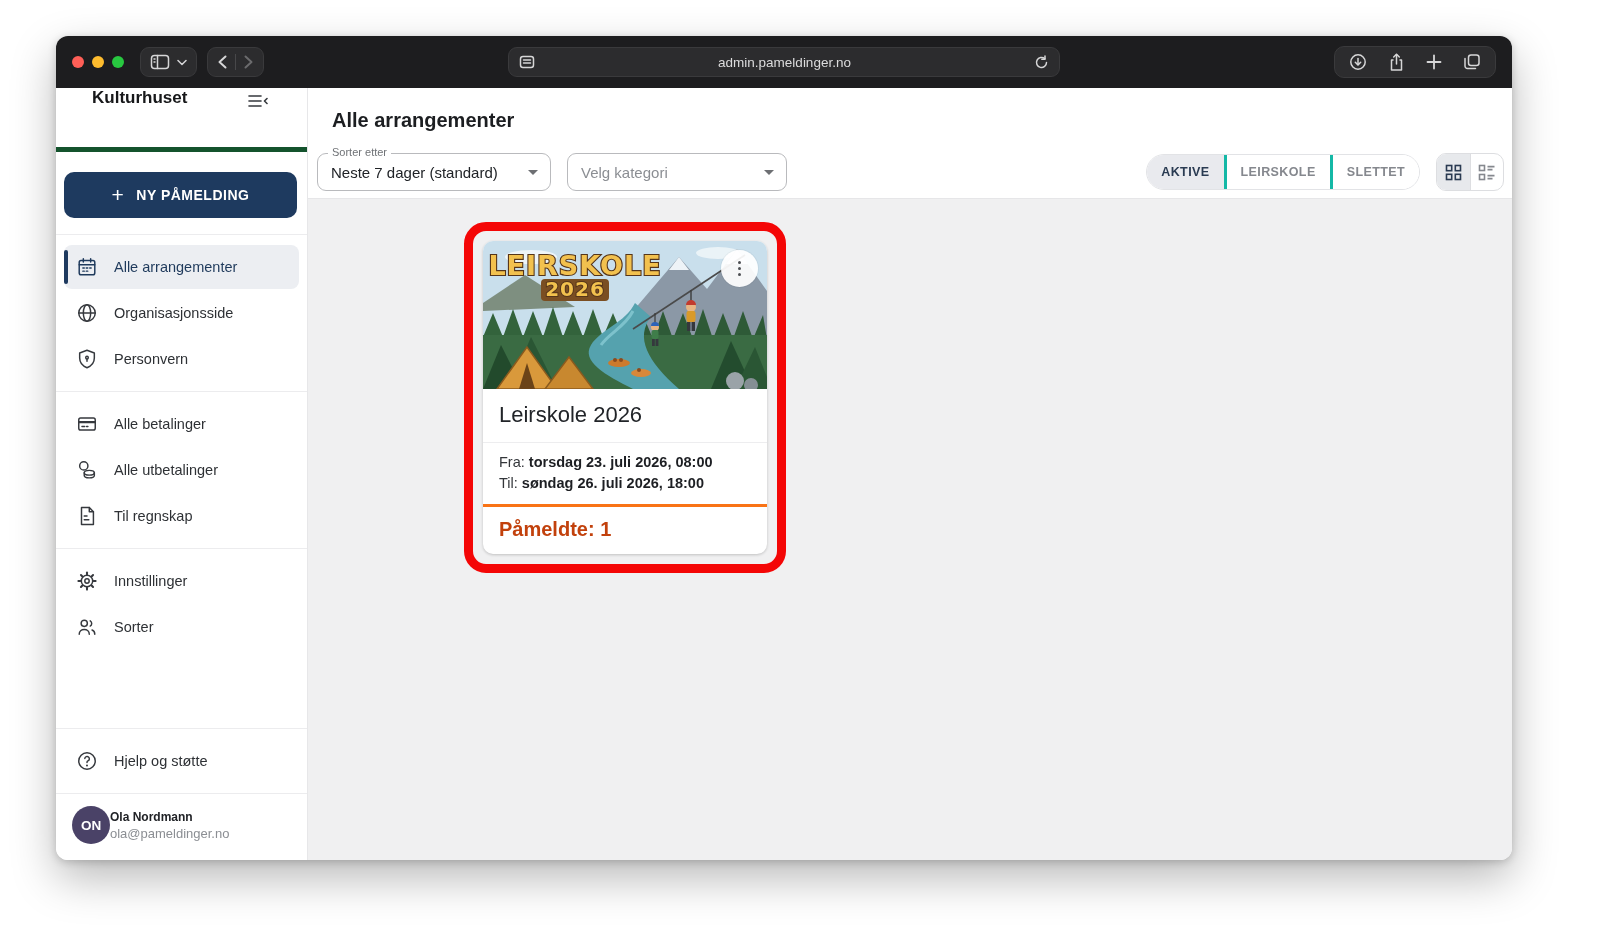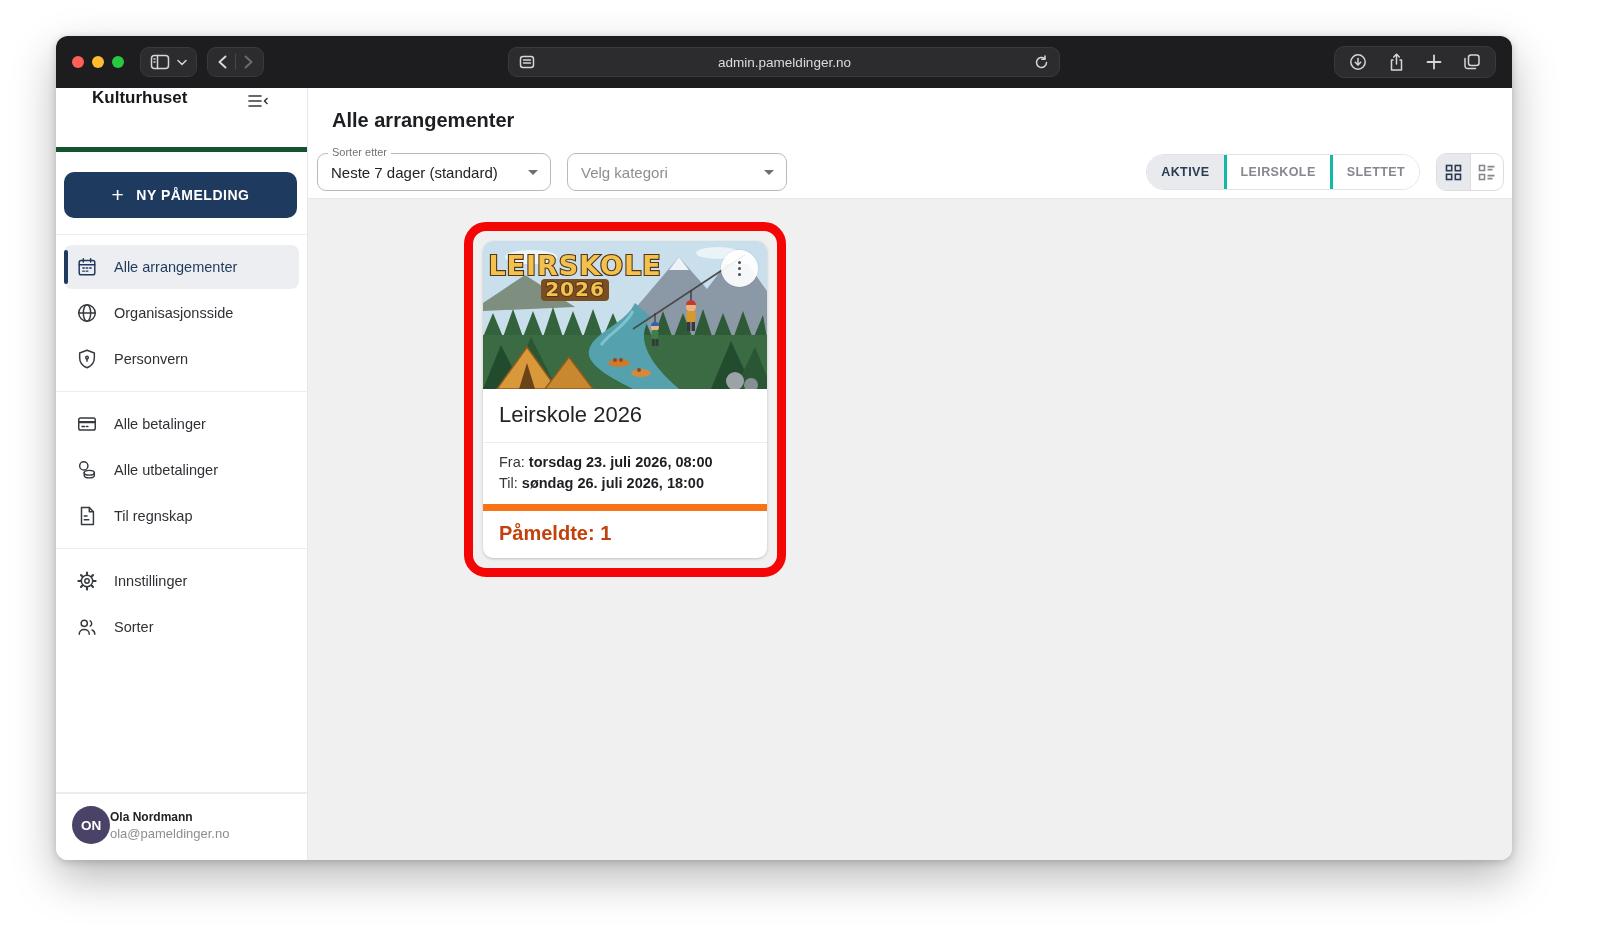--- a/index.html
+++ b/index.html
@@ -86,21 +86,21 @@
 
   
   .highlight { position:absolute; left:156px; top:23px; border:9px solid #f40606; border-radius:22px; padding:10px; }
   .event-card { width:284px; background:#fff; border-radius:10px; overflow:hidden; box-shadow:0 1px 3px rgba(0,0,0,.2); }
   .card-media { position:relative; height:148px; }
   .card-media svg { display:block; }
   .dots-btn { position:absolute; top:9px; right:9px; width:37px; height:37px; border-radius:50%; background:rgba(255,255,255,.92); display:flex; flex-direction:column; align-items:center; justify-content:center; gap:2.5px; cursor:pointer; box-shadow:0 0 0 1px rgba(0,0,0,.04); }
   .dot { width:3.5px; height:3.5px; border-radius:50%; background:#4c4e52; }
   .card-title-row { padding:13px 16px 14px; }
   .card-title { font-size:22px; color:#212428; }
-  .card-details { border-top:1px solid #ededef; border-bottom:7px solid #f97316; padding:9px 16px 10px; }
+  .card-details { border-top:1px solid #ededef; border-bottom:3px solid #f97316; padding:9px 16px 10px; }
   .detail-line { font-size:14.5px; color:#33363a; line-height:21px; }
   .detail-line b { color:#1d1f23; }
   .card-footer { padding:11px 16px 13px; font-size:20px; font-weight:700; color:#c2410c; }
 
   .sign-big { font-family:"DejaVu Sans", sans-serif; font-weight:bold; font-size:27px; fill:#f2c14e; stroke:#55351a; stroke-width:2.2px; paint-order:stroke; letter-spacing:1px; }
   .sign-small { font-family:"DejaVu Sans", sans-serif; font-weight:bold; font-size:20px; fill:#f2c14e; stroke:#55351a; stroke-width:2px; paint-order:stroke; letter-spacing:1px; }
 </style>
 </head>
 <body>
 
@@ -287,20 +287,30 @@
             <path class="sb-ic" d="M15.5 5.2 a3.4 3.4 0 0 1 0 5.8"></path>
             <path class="sb-ic" d="M17.5 15.2 c2 .7 3 2.4 3 4.8"></path>
           </svg>
           <span class="nav-label">Sorter</span>
         </div>
       </nav>
 
       <div class="sb-spacer"></div>
 
       <div class="sep"></div>
+      <nav class="nav">
+        <div class="nav-item">
+          <svg width="22" height="22" viewBox="0 0 24 24">
+            <circle class="sb-ic" cx="12" cy="12" r="9"></circle>
+            <path class="sb-ic" d="M9.6 9.2 a2.5 2.5 0 1 1 3.4 2.7 c-.8 .35 -1 .8 -1 1.7"></path>
+            <circle cx="12" cy="16.8" r="1.1" fill="#36393e"></circle>
+          </svg>
+          <span class="nav-label">Hjelp og støtte</span>
+        </div>
+      </nav>
       <div class="sep"></div>
 
       <div class="user-row">
         <span class="avatar">ON</span>
         <span>
           <div class="user-name">Ola Nordmann</div>
           <div class="user-email">ola@pameldinger.no</div>
         </span>
       </div>
     </aside>

